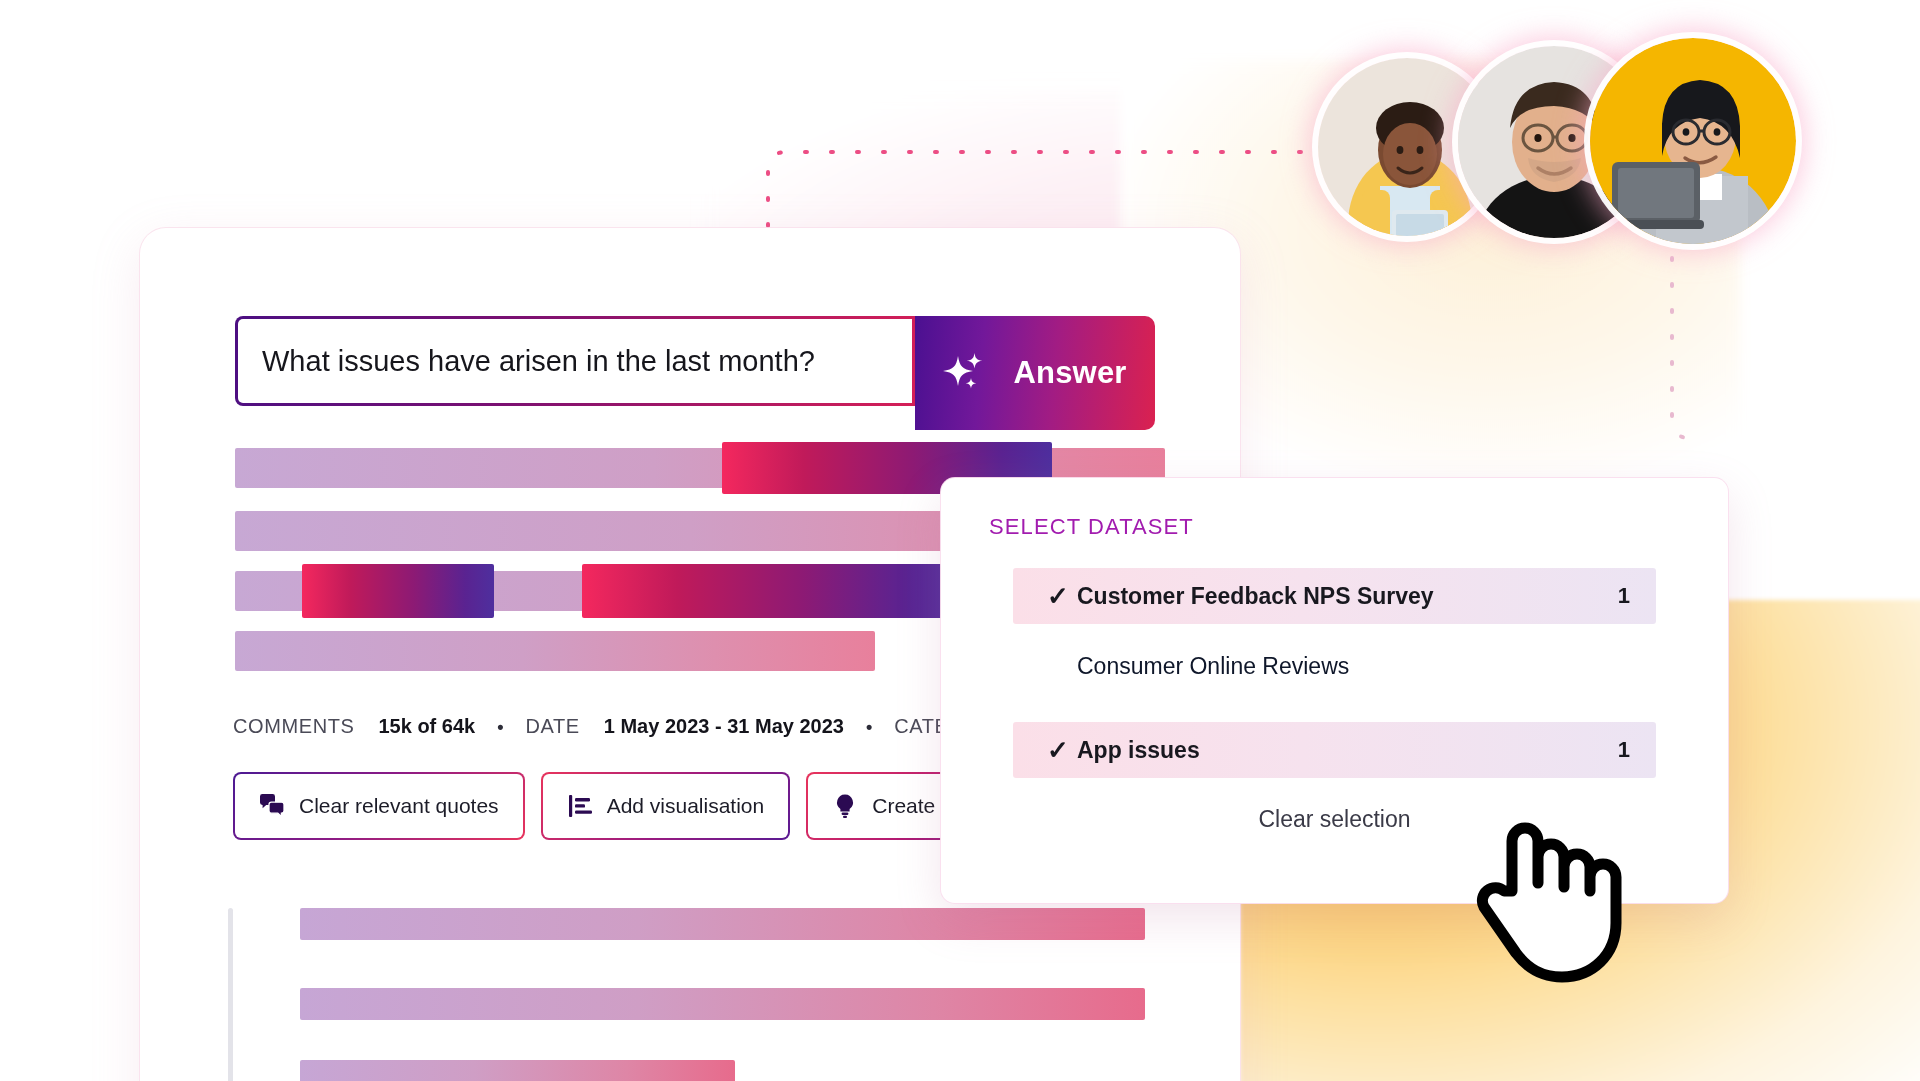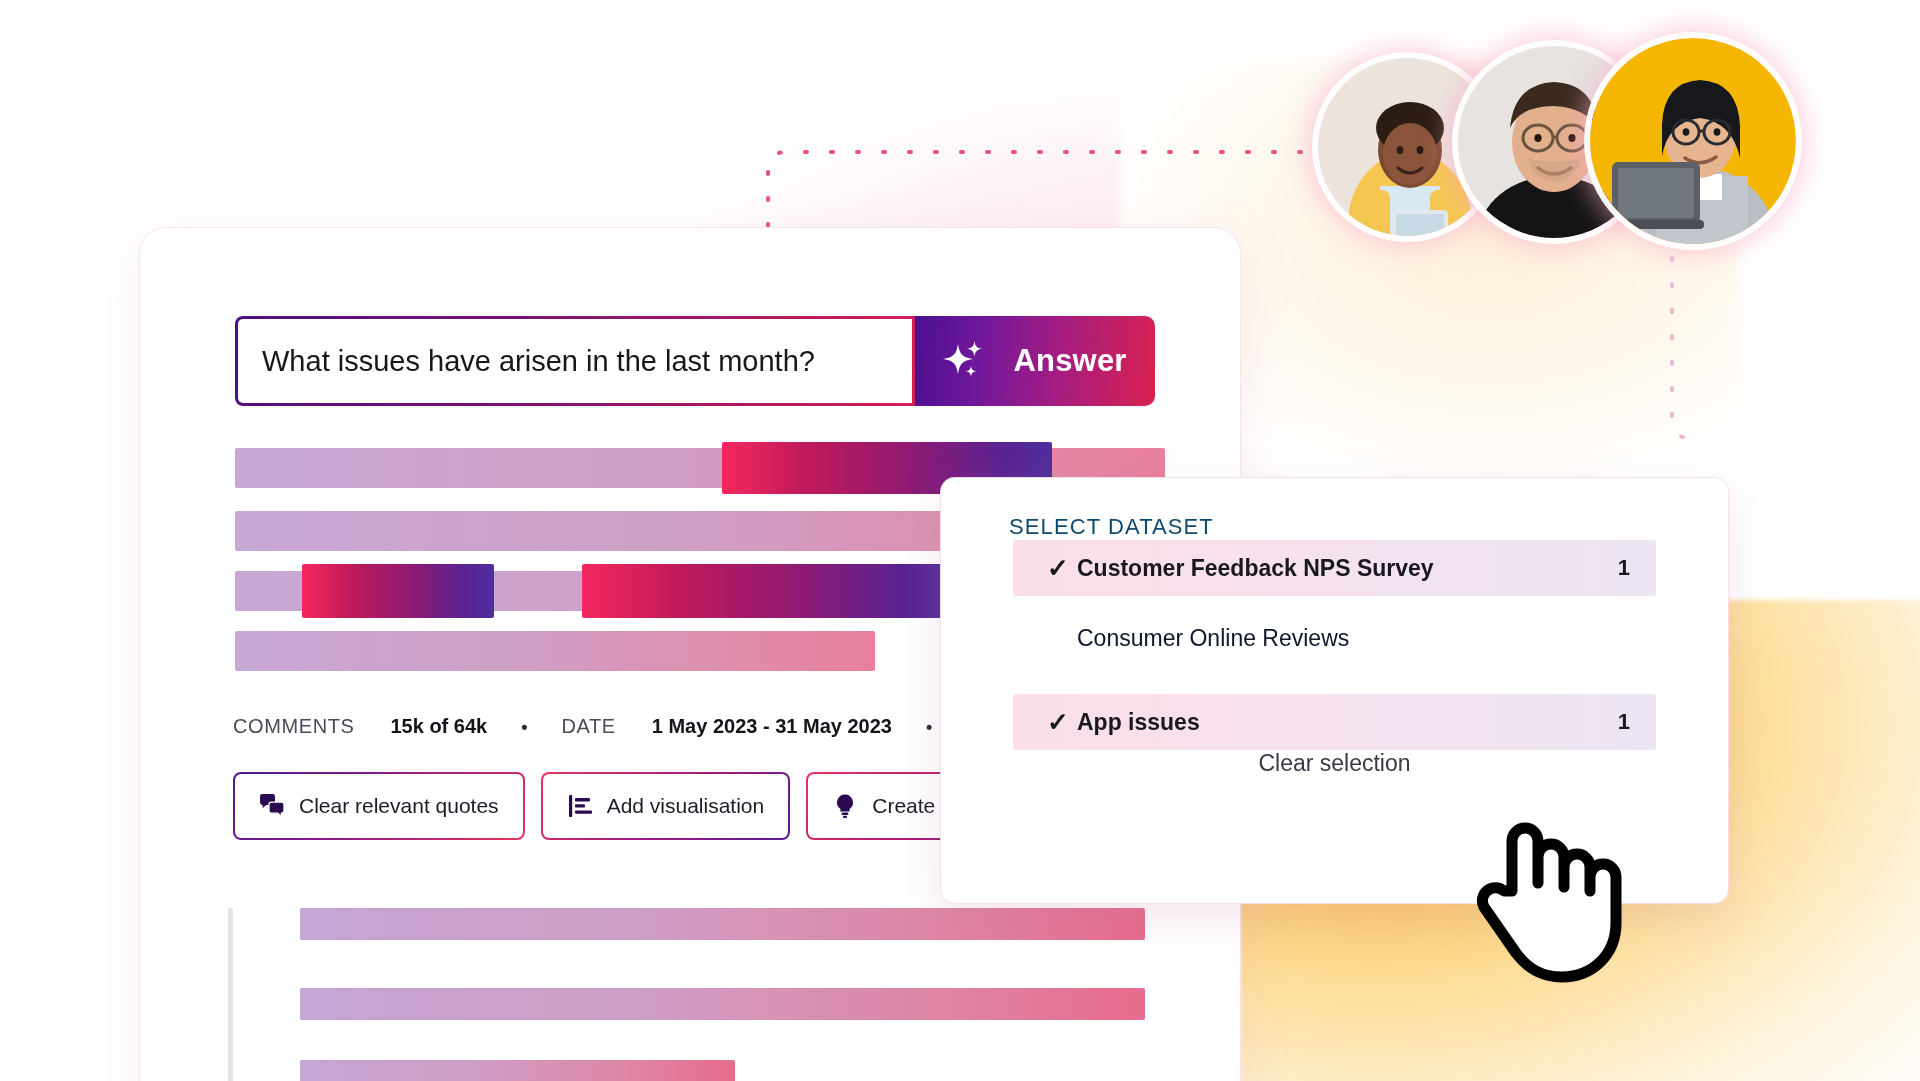--- a/index.html
+++ b/index.html
@@ -67,40 +67,40 @@
     background-origin: border-box; background-clip: content-box, border-box;
   }
   .ask-input {
     width: 100%; height: 100%;
     border: none; outline: none; background: transparent;
     font-family: "Liberation Sans", sans-serif;
     font-size: 29px; color: #16161c; padding: 12px 24px;
     border-radius: 6px 0 0 6px;
   }
   .answer-btn {
-    width: 240px; height: 90px;
+    width: 240px; height: 114px;
     border: none; cursor: pointer;
     border-radius: 0 10px 10px 0;
     background: linear-gradient(95deg, #4b1091 0%, #72189a 28%, #a21c83 58%, #da2150 100%);
     color: #ffffff; font-size: 31px; font-weight: 700;
     display: flex; align-items: center; justify-content: center; gap: 26px;
     font-family: "Liberation Sans", sans-serif;
     letter-spacing: 0.2px;
   }
   .spark-wrap { width: 44px; height: 44px; display: block; }
 
   
   .skel { position: absolute; border-radius: 2px; }
   .skel-base { background: linear-gradient(90deg, #c7a8d4 0%, #cf9fc6 45%, #de8fae 75%, #e8809c 100%); }
   .skel-hl { background: linear-gradient(90deg, #f4285e 0%, #c01a5a 25%, #8d1a74 58%, #5a2391 85%, #4e2f9e 100%); }
 
   
   .meta-row {
     position: absolute; left: 233px; top: 715px;
-    display: flex; align-items: baseline; gap: 12px;
+    display: flex; align-items: baseline; gap: 0px;
     font-size: 20px; color: #2c2c38; white-space: nowrap;
   }
   .meta-key { color: #4a4a57; letter-spacing: 0.6px; font-weight: 400; }
   .meta-val { font-weight: 700; color: #14141b; margin-left: 24px; }
   .meta-dot { margin: 0 22px; color: #2c2c38; font-weight: 700; font-size: 18px; }
 
   
   .chips { position: absolute; left: 233px; top: 772px; display: flex; gap: 16px; }
   .chip {
     position: relative; height: 68px;
@@ -129,40 +129,40 @@
 
   
   .popover {
     position: absolute; left: 941px; top: 478px;
     width: 787px; height: 425px;
     background: #ffffff; border-radius: 14px;
     box-shadow: 0 0 0 1px rgba(250,222,238,0.95), 0 16px 46px rgba(190,120,160,0.20);
     padding: 36px 0 0 0;
   }
   .pop-title {
-    font-size: 22px; letter-spacing: 1.1px; color: #0c4a6e;
-    padding: 0 68px; font-weight: 400;
+    font-size: 22px; letter-spacing: 1.1px; color: #a21caf;
+    padding: 0 48px; margin-bottom: 28px; font-weight: 400;
   }
   .ds-row {
     display: flex; align-items: center;
     height: 56px; margin: 0 72px; padding: 0 0 0 34px;
     font-size: 23px; color: #0f172a; cursor: pointer;
     border-radius: 3px;
   }
   .ds-row.selected {
     background: linear-gradient(90deg,#fbdfe8 0%,#f6e2ee 45%,#ece4f3 100%);
     color: #18181f; font-weight: 700;
   }
   .ds-check { width: 30px; flex: 0 0 30px; font-size: 26px; color: #18181f; line-height: 1; }
   .ds-name { flex: 1 1 auto; }
   .ds-count { font-size: 22px; font-weight: 700; color: #18181f; padding-right: 26px; }
   .ds-gap { height: 14px; }
   .clear-sel {
     text-align: center; font-size: 23px; color: #3a3a47;
-    cursor: pointer;
+    margin-top: 28px; cursor: pointer;
   }
 
   
   .hand { position: absolute; left: 1472px; top: 795px; width: 165px; height: 190px; }
 </style>
 </head>
 <body>
 
 <div id="stage">
 

